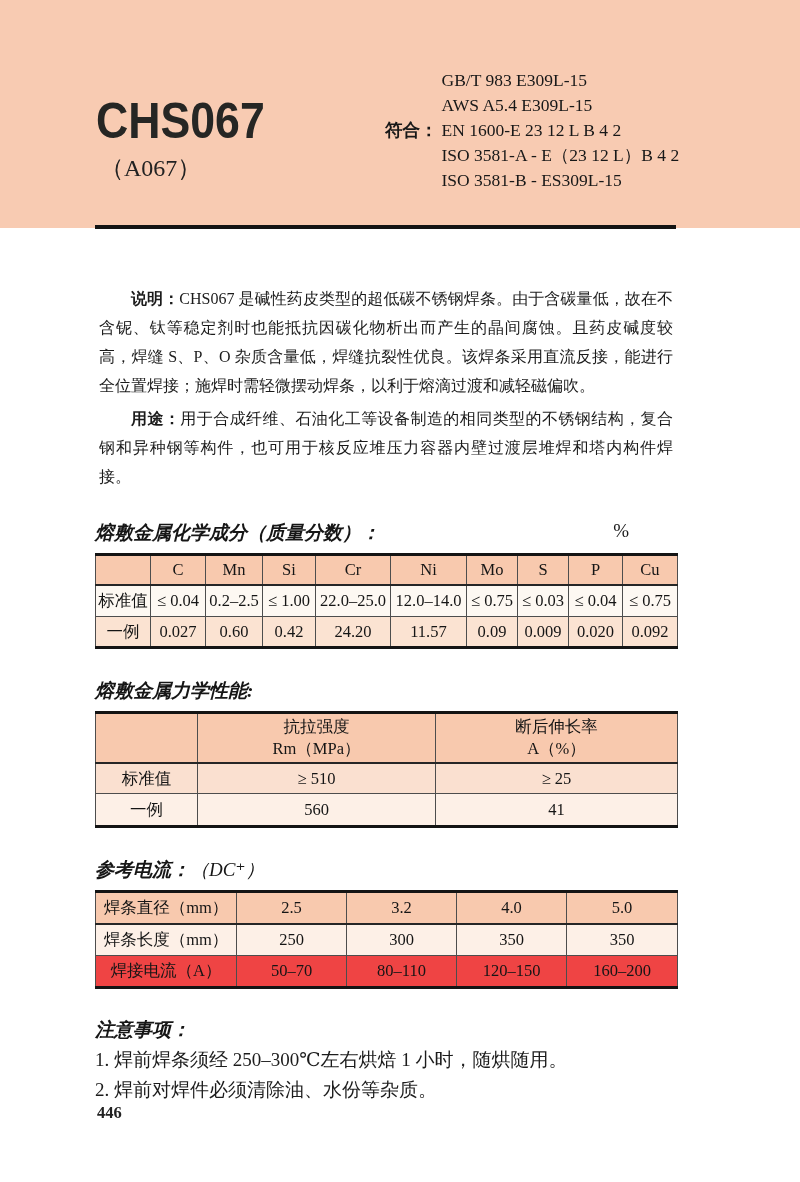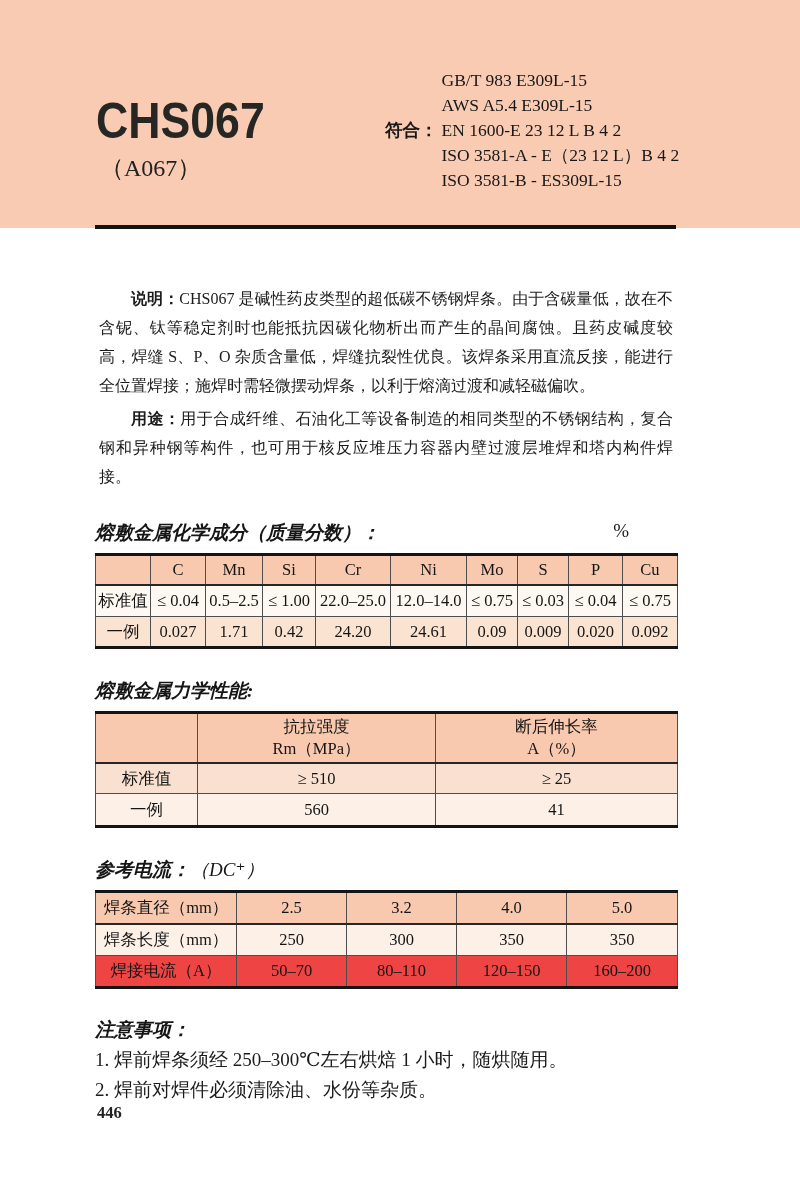--- a/index.html
+++ b/index.html
@@ -137,36 +137,36 @@
         <td>Cr</td>
         <td>Ni</td>
         <td>Mo</td>
         <td>S</td>
         <td>P</td>
         <td>Cu</td>
       </tr>
       <tr class="r-std">
         <td>标准值</td>
         <td>≤ 0.04</td>
-        <td>0.5–2.5</td>
+        <td>0.2–2.5</td>
         <td>≤ 1.00</td>
         <td>22.0–25.0</td>
         <td>12.0–14.0</td>
         <td>≤ 0.75</td>
         <td>≤ 0.03</td>
         <td>≤ 0.04</td>
         <td>≤ 0.75</td>
       </tr>
       <tr class="r-ex">
         <td>一例</td>
         <td>0.027</td>
-        <td>1.71</td>
+        <td>0.60</td>
         <td>0.42</td>
         <td>24.20</td>
-        <td>24.61</td>
+        <td>11.57</td>
         <td>0.09</td>
         <td>0.009</td>
         <td>0.020</td>
         <td>0.092</td>
       </tr>
     </tbody>
       </table>
 
     <div class="sec-row">
       <span class="sec-title">熔敷金属力学性能:</span>

